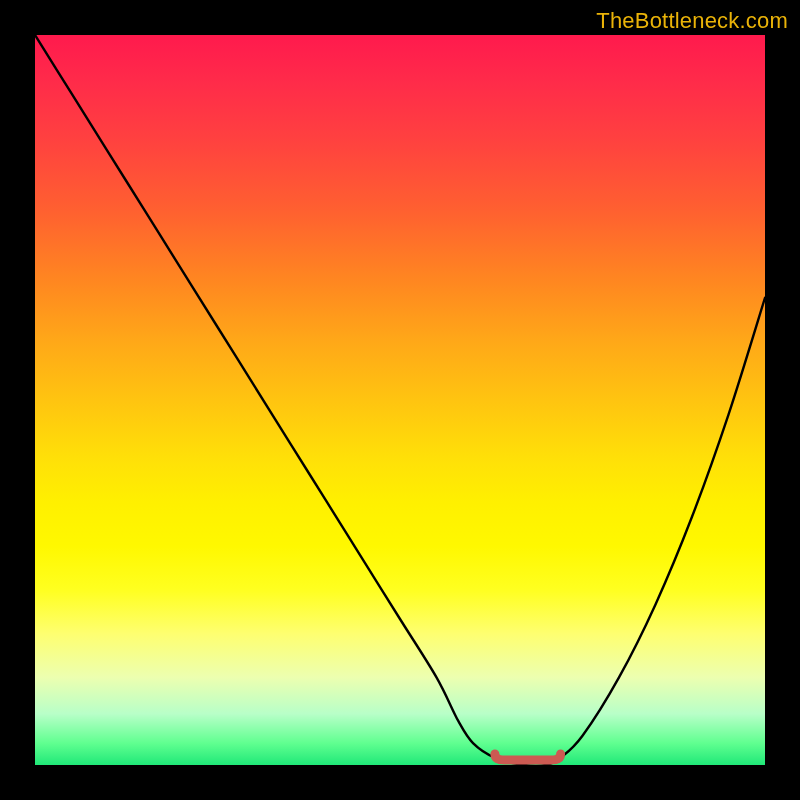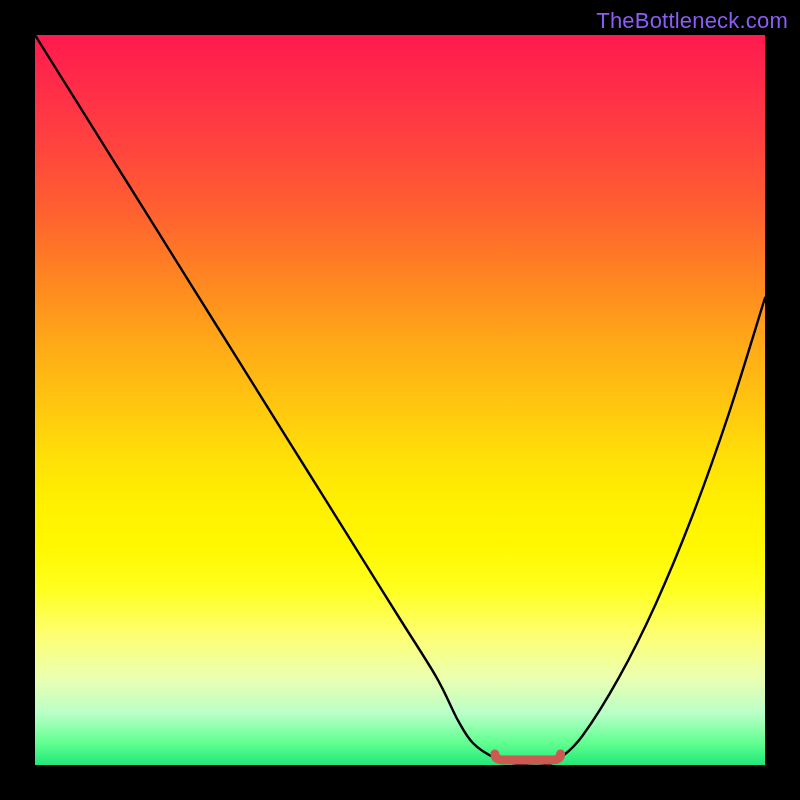--- a/index.html
+++ b/index.html
@@ -36,21 +36,21 @@
       #feff70 82%,
       #ecffb0 88%,
       #b8ffc8 93%,
       #60ff90 97%,
       #20e878 100%);
   }
   .watermark {
     position: absolute;
     top: 8px;
     right: 12px;
-    color: #8b5cf6;
+    color: #eab308;
     font-size: 22px;
     font-weight: 500;
     letter-spacing: 0.2px;
     z-index: 5;
     text-align: center;
   }
   svg.curve {
     position: absolute;
     left: 0; top: 0;
     width: 100%; height: 100%;

